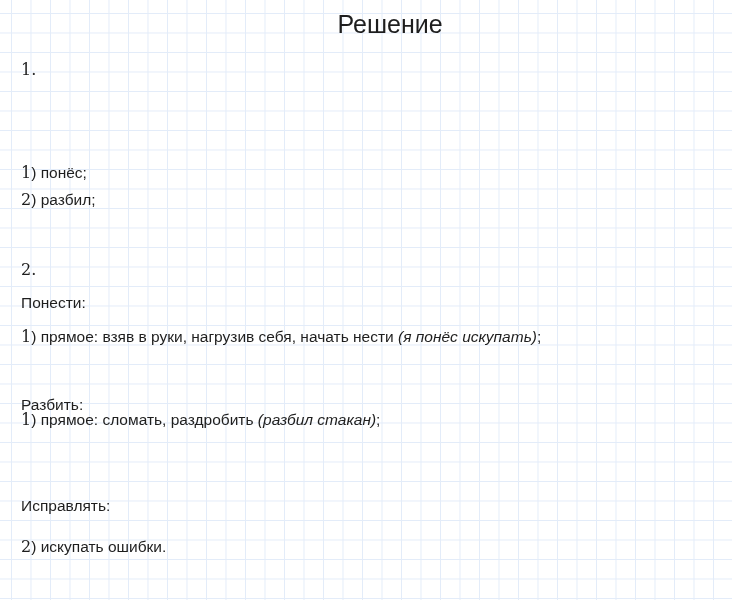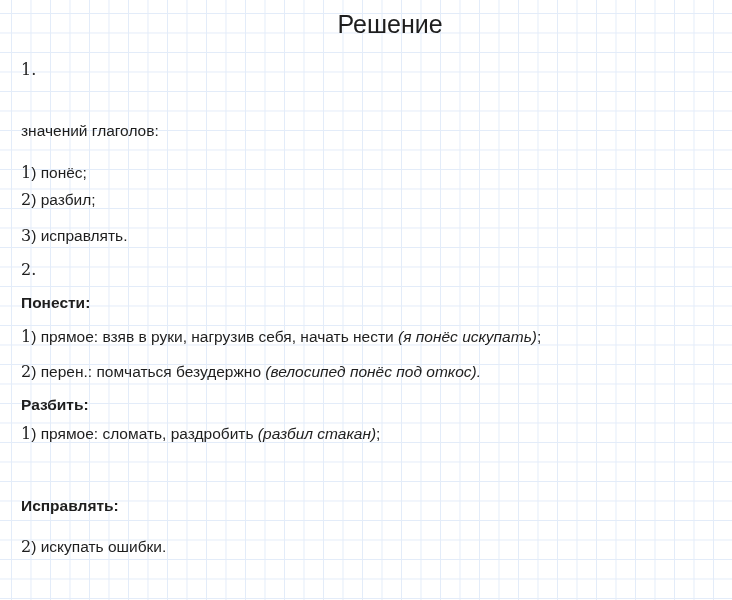--- a/index.html
+++ b/index.html
@@ -19,40 +19,37 @@
   .title {
     position: absolute; left: 0; width: 780px; top: 10px;
     text-align: center; font-size: 25px; color: #1e1e1e;
     font-family: "Liberation Sans", "DejaVu Sans", sans-serif;
   }
   .line {
     position: absolute; left: 21px;
     font-size: 15.5px; line-height: 20px; white-space: nowrap;
   }
   .num { font-family: "DejaVu Serif", "Liberation Serif", serif; font-size: 16px; }
-  .bold { font-weight: bold; }
+  .bold { font-weight: normal; }
   .it { font-style: italic; }
 </style>
 </head>
 <body>
 
 <div class="page">
   <div class="title">Решение</div>
 
   <div class="line num" style="top:60px">1.</div>
-  <div class="line" style="top:121px">значений глаголов:</div>
 
   <div class="line" style="top:163px"><span class="num">1</span><span>) понёс;</span></div>
   <div class="line" style="top:190px"><span class="num">2</span><span>) разбил;</span></div>
-  <div class="line" style="top:226px"><span class="num">3</span><span>) исправлять.</span></div>
 
   <div class="line num" style="top:260px">2.</div>
 
   <div class="line bold" style="top:293px">Понести:</div>
   <div class="line" style="top:327px"><span class="num">1</span><span>) прямое: взяв в руки, нагрузив себя, начать нести </span><span class="it">(я понёс искупать)</span><span>;</span></div>
-  <div class="line" style="top:362px"><span class="num">2</span><span>) перен.: помчаться безудержно </span><span class="it">(велосипед понёс под откос).</span></div>
 
   <div class="line bold" style="top:395px">Разбить:</div>
-  <div class="line" style="top:424px"><span class="num">1</span><span>) прямое: сломать, раздробить </span><span class="it">(разбил стакан)</span><span>;</span></div>
+  <div class="line" style="top:410px"><span class="num">1</span><span>) прямое: сломать, раздробить </span><span class="it">(разбил стакан)</span><span>;</span></div>
 
   <div class="line bold" style="top:496px">Исправлять:</div>
   <div class="line" style="top:537px"><span class="num">2</span><span>) искупать ошибки.</span></div>
 </div>
 
 </body></html>

